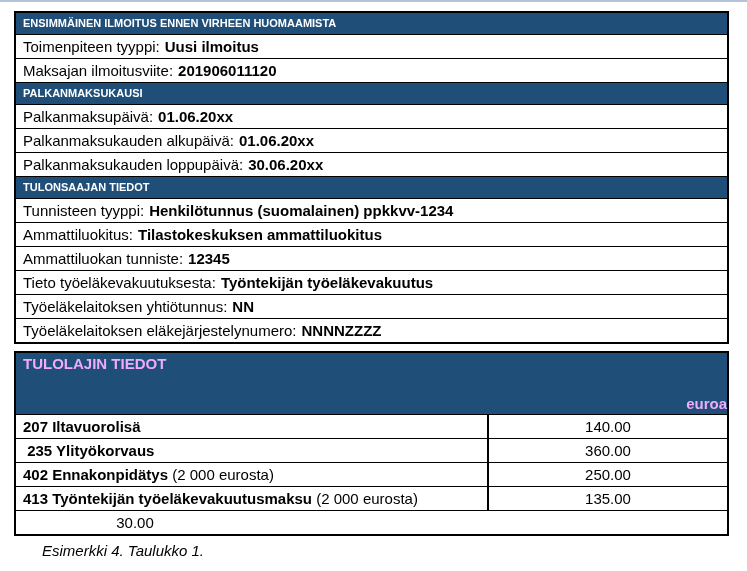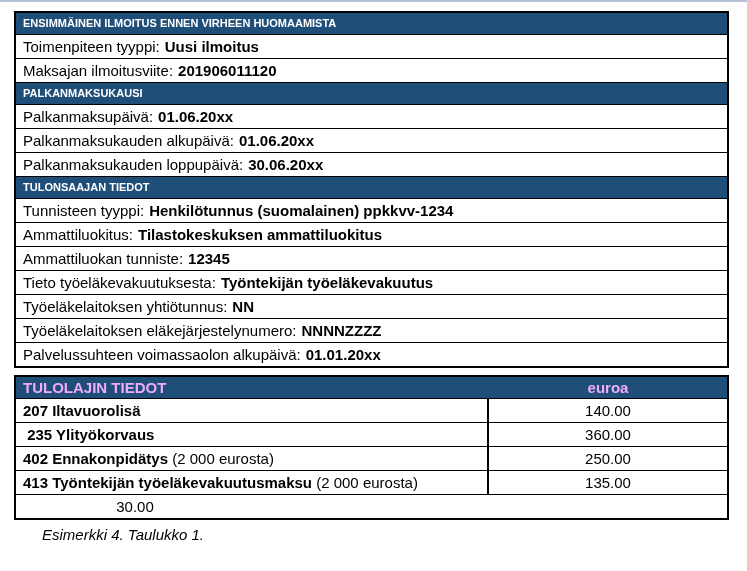--- a/index.html
+++ b/index.html
@@ -44,21 +44,21 @@
     display: flex;
     background: var(--accent, #1F4E79);
     color: #f0abfc;
     font-weight: bold;
     font-size: 15px;
     line-height: 17px;
     padding: 2px 0;
     border-bottom: 1px solid #000;
   }
   .inc-header .inc-title { flex: 1; padding: 0 7px; }
-  .inc-header .inc-unit { width: 238px; text-align: center; }
+  .inc-header .inc-unit { width: 238px; text-align: right; margin-top: 40px; }
 
   .irow { display: flex; border-bottom: 1px solid #000; background: #fff; }
   .irow:last-child { border-bottom: none; }
   .ic-left {
     flex: 1;
     padding: 3px 7px;
     border-right: 2px solid #000;
     font-size: 15px;
     line-height: 17px;
     white-space: pre-wrap;
@@ -120,23 +120,20 @@
       </div>
       <div class="frow">
         <span class="lbl">Tieto työeläkevakuutuksesta:</span><span class="val">Työntekijän työeläkevakuutus</span>
       </div>
       <div class="frow">
         <span class="lbl">Työeläkelaitoksen yhtiötunnus:</span><span class="val">NN</span>
       </div>
       <div class="frow">
         <span class="lbl">Työeläkelaitoksen eläkejärjestelynumero:</span><span class="val">NNNNZZZZ</span>
       </div>
-      <div class="frow">
-        <span class="lbl">Palvelussuhteen voimassaolon alkupäivä:</span><span class="val">01.01.20xx</span>
-      </div>
     </div>
 
     <div class="tbl-gap"></div>
 
     <div class="tbl">
       <div class="inc-header">
         <span class="inc-title">TULOLAJIN TIEDOT</span>
         <span class="inc-unit">euroa</span>
       </div>
 

